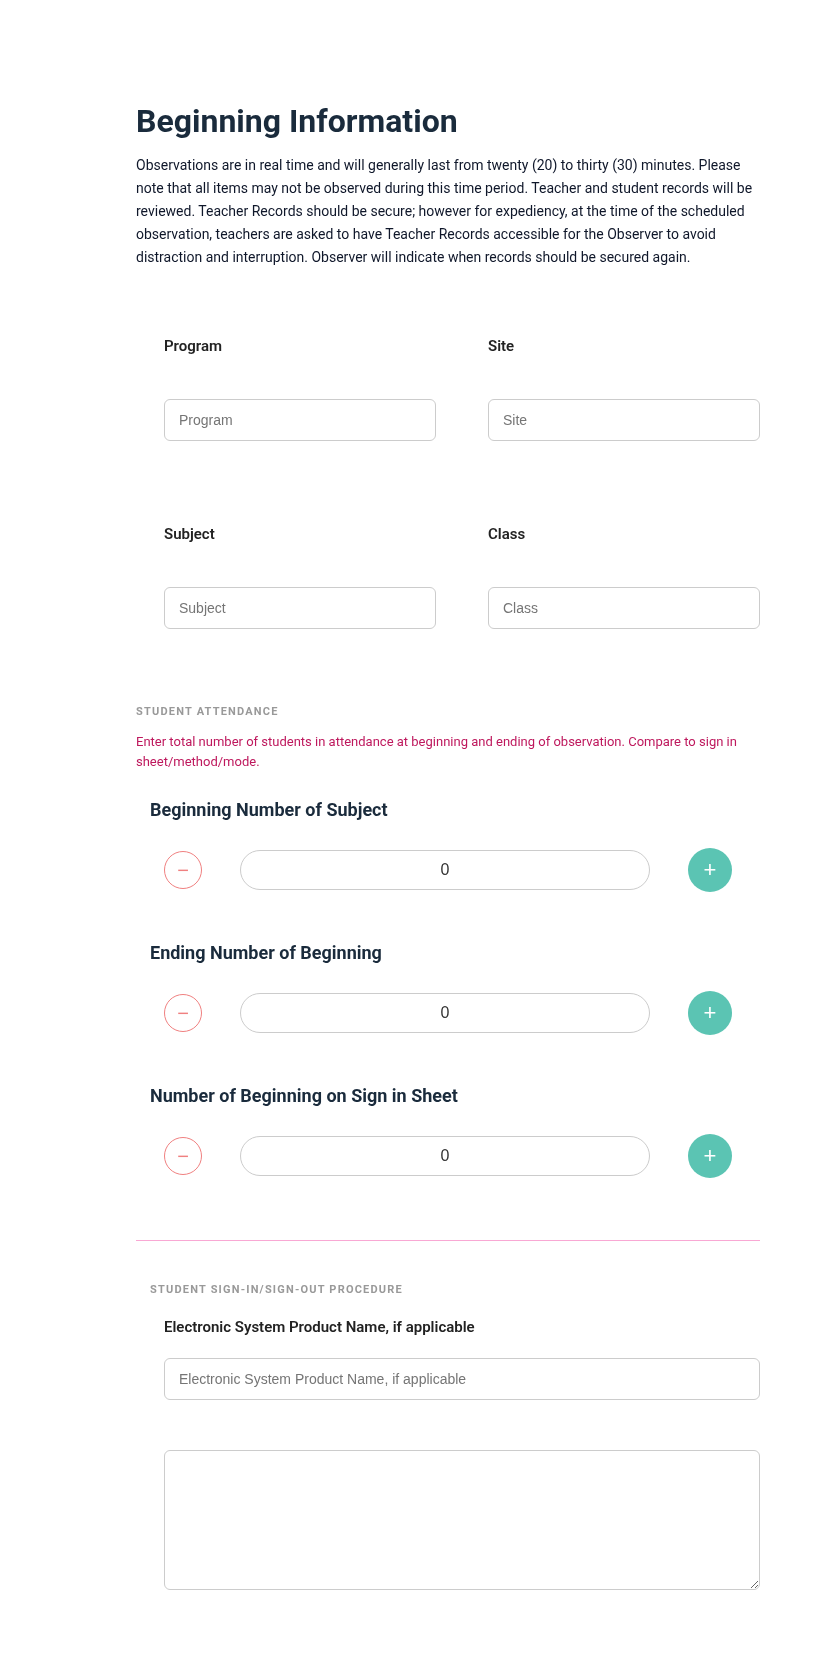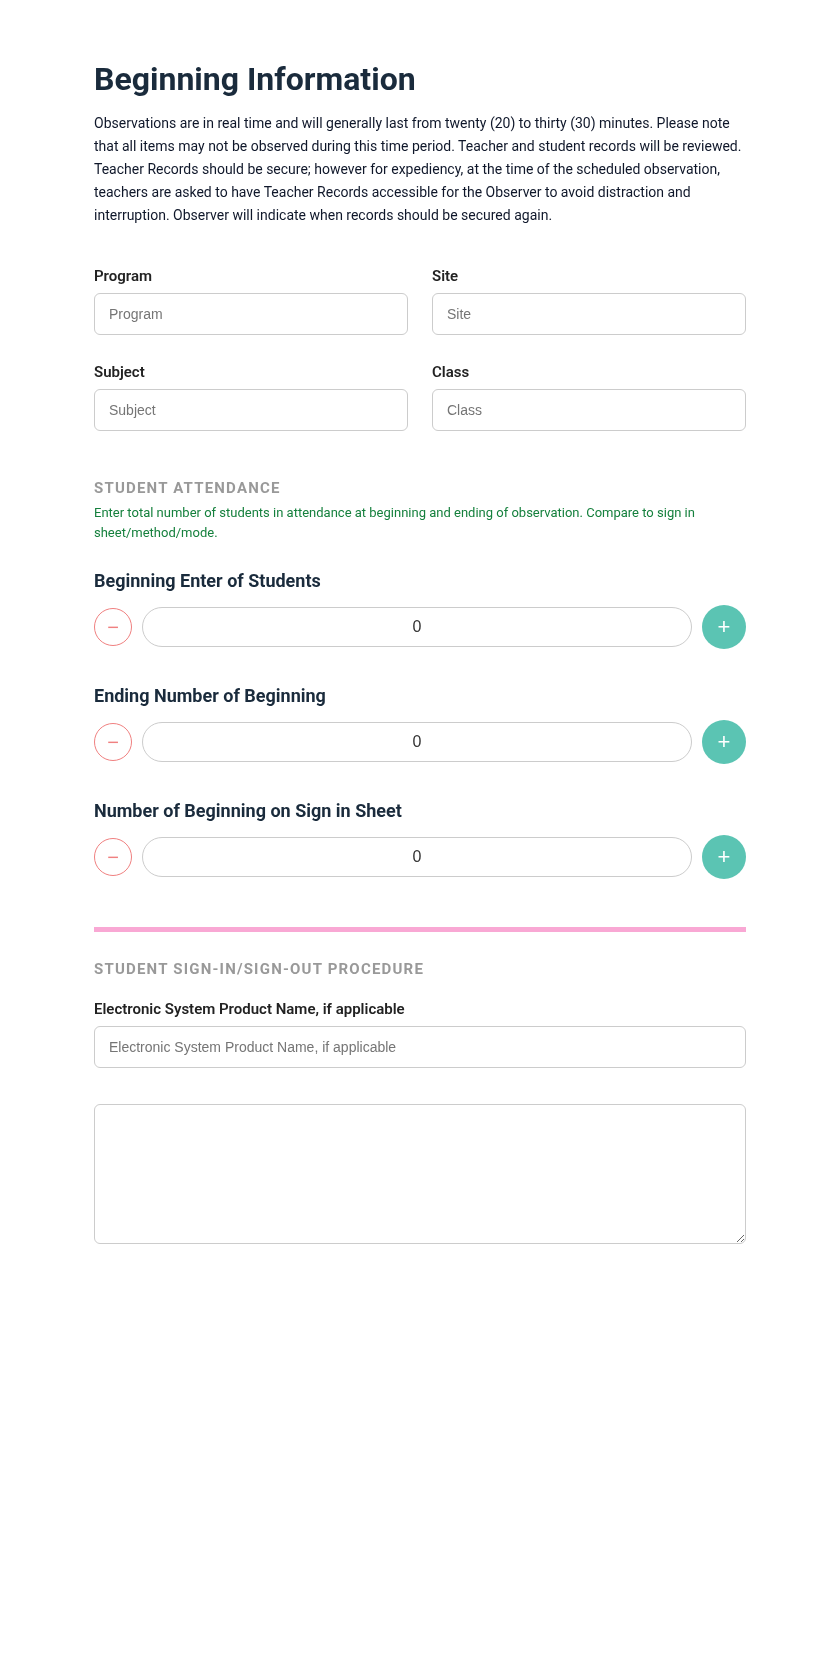--- a/index.html
+++ b/index.html
@@ -1,17 +1,17 @@
 <!DOCTYPE html>
 <html><head>
   <meta charset="utf-8">
   <style>
     * {
       box-sizing: border-box;
-      margin: 0;
+      margin: 14px;
       padding: 0;
     }
 
     body {
       font-family: -apple-system, BlinkMacSystemFont, 'Segoe UI', Roboto, sans-serif;
       background: #ffffff;
       color: #222;
       width: 840px;
       min-height: 1680px;
       padding: 60px 94px;
@@ -34,21 +34,21 @@
     .form-row {
       display: flex;
       gap: 24px;
       margin-bottom: 28px;
     }
 
     .form-group {
       flex: 1;
       display: flex;
       flex-direction: column;
-      gap: 8px;
+      gap: 16px;
     }
 
     .form-label {
       font-size: 15px;
       font-weight: 600;
       color: #222;
     }
 
     .form-input {
       border: 1px solid #ccc;
@@ -60,31 +60,31 @@
       background: #fff;
       width: 100%;
     }
 
     .section-divider {
       margin: 48px 0 28px 0;
       border: none;
     }
 
     .section-label {
-      font-size: 15px;
+      font-size: 11px;
       font-weight: 700;
       letter-spacing: 1.2px;
       color: #999;
       text-transform: uppercase;
       margin-bottom: 6px;
     }
 
     .section-description {
       font-size: 13px;
-      color: #15803d;
+      color: #be185d;
       line-height: 1.5;
       margin-bottom: 28px;
     }
 
     .stepper-group {
       margin-bottom: 36px;
     }
 
     .stepper-label {
       font-size: 18px;
@@ -139,21 +139,21 @@
       font-size: 16px;
       text-align: center;
       color: #333;
       outline: none;
       background: #fff;
     }
 
     .sign-in-section {
       margin-top: 48px;
       padding-top: 28px;
-      border-top: 5px solid #f9a8d4;
+      border-top: 1px solid #f9a8d4;
     }
 
     .full-input {
       width: 100%;
       border: 1px solid #ccc;
       border-radius: 6px;
       padding: 12px 14px;
       font-size: 14px;
       color: #999;
       outline: none;
@@ -206,21 +206,21 @@
     <label class="form-label">Class</label>
     <input class="form-input" type="text" placeholder="Class" style="">
   </div>
 </div>
 
 <div class="section-divider">
   <div class="section-label">STUDENT ATTENDANCE</div>
   <div class="section-description">Enter total number of students in attendance at beginning and ending of observation. Compare to sign in sheet/method/mode.</div>
 
   <div class="stepper-group">
-    <div class="stepper-label">Beginning Enter of Students</div>
+    <div class="stepper-label">Beginning Number of Subject</div>
     <div class="stepper-row">
       <button class="stepper-btn-minus">
         <span>−</span>
       </button>
       <input class="stepper-input" type="text" value="0" style="">
       <button class="stepper-btn-plus">
         <span>+</span>
       </button>
     </div>
   </div>

